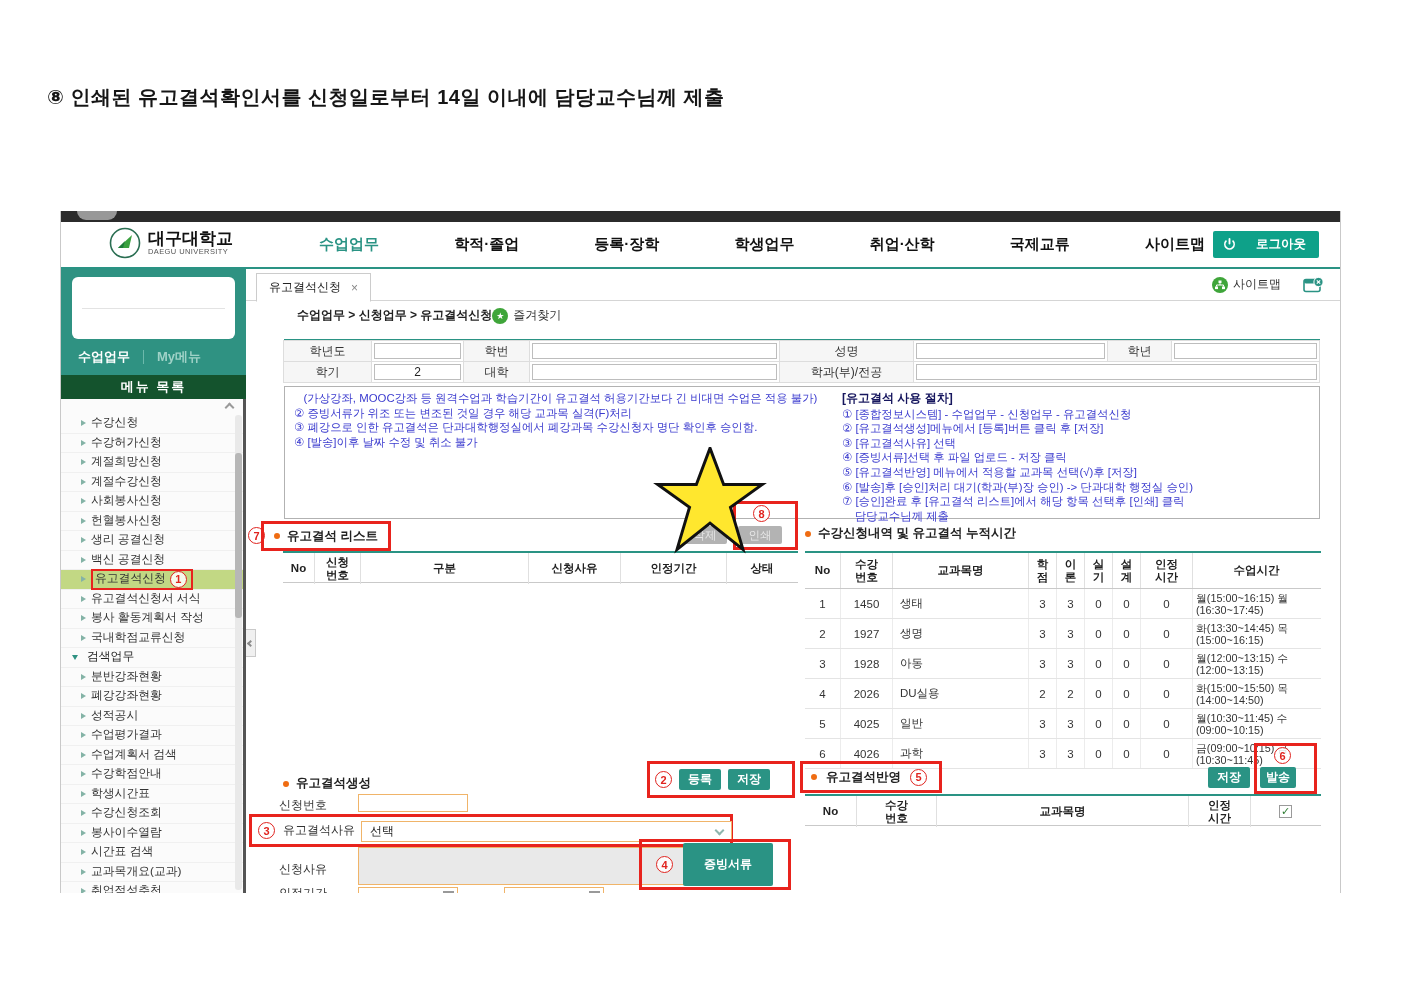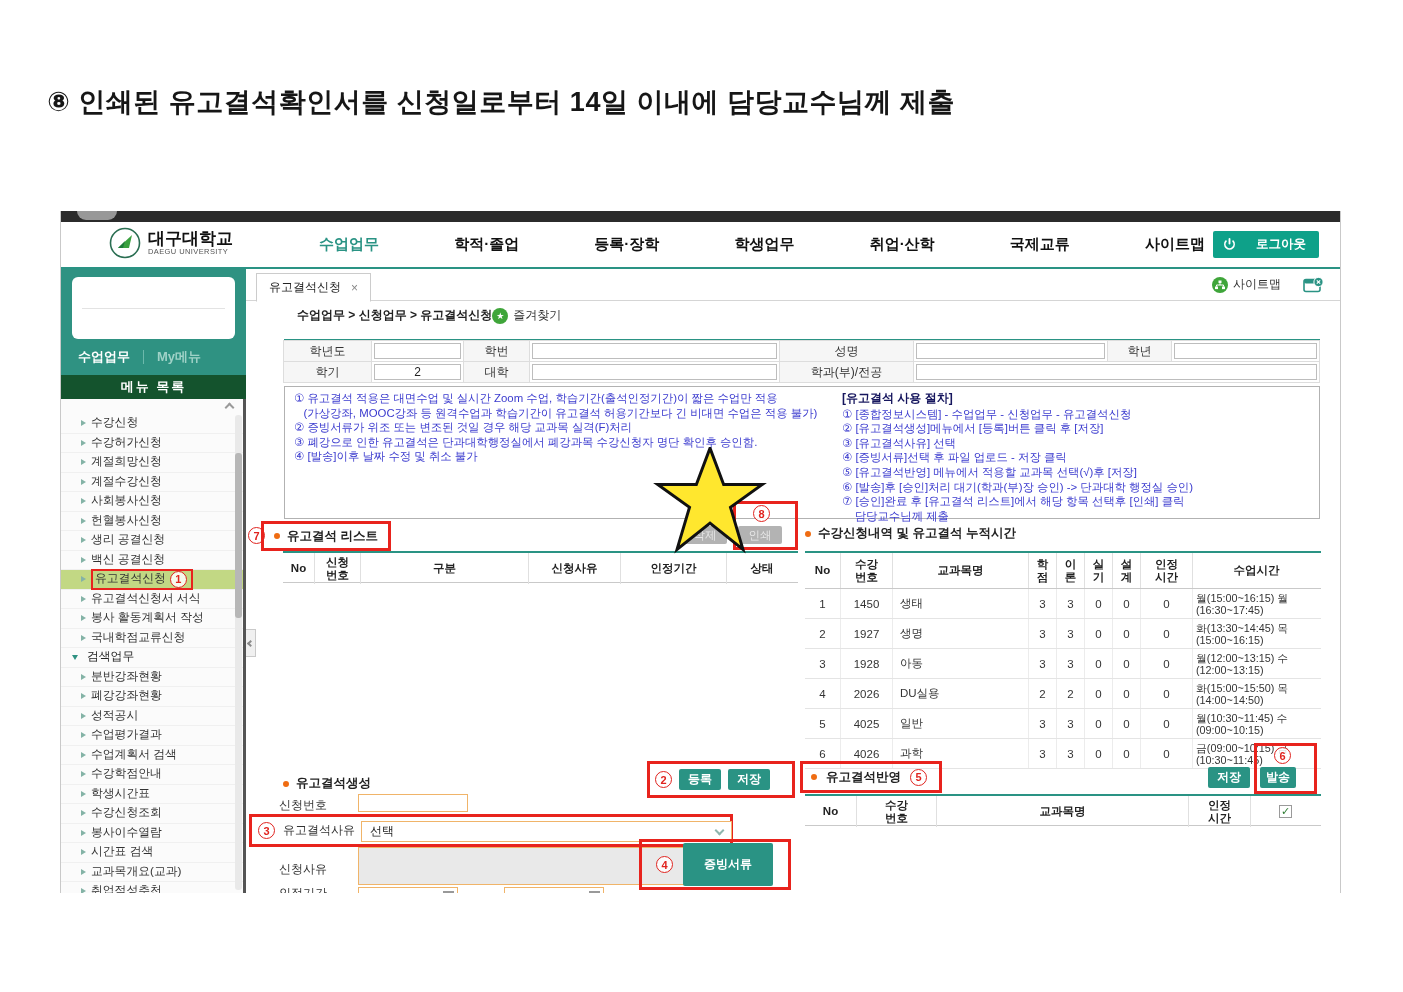--- a/index.html
+++ b/index.html
@@ -1,18 +1,18 @@
 <!DOCTYPE html>
 <html><head>
 <meta charset="utf-8">
 <style>
   * { margin:0; padding:0; box-sizing:border-box; }
   body { background:#fff; font-family:"Liberation Sans","DejaVu Sans",sans-serif; }
   .page { position:relative; width:1403px; height:992px; background:#fff; overflow:hidden; }
-  .page-title { position:absolute; left:47px; top:84px; font-size:27px; font-weight:bold; color:#161616; letter-spacing:0.5px; }
+  .page-title { position:absolute; left:47px; top:84px; font-size:20px; font-weight:bold; color:#161616; letter-spacing:0.5px; }
 
   .window { position:absolute; left:60px; top:211px; width:1281px; height:682px; background:#fff; border:1px solid #c9c9c9; border-top:none; }
   .topbar { height:11px; background:#2b2b2b; position:relative; }
   .topbar-blob { position:absolute; left:16px; top:0; width:40px; height:9px; background:#989898; border-radius:0 0 9px 9px; }
 
   .appheader { height:45px; position:relative; background:#fff; }
   .logo { position:absolute; left:48px; top:5px; display:flex; align-items:center; gap:7px; }
   .logo-text-main { font-size:17px; font-weight:bold; color:#111; line-height:17px; }
   .logo-text-sub { font-size:7.5px; color:#555; letter-spacing:0.4px; }
   .nav { position:absolute; left:258px; right:135px; top:0; height:45px; display:flex; justify-content:space-between; align-items:center; font-size:15px; font-weight:bold; color:#111; }
@@ -357,21 +357,20 @@
             </div>
           <div class="if-label">학과(부)/전공</div>
           <div class="if-field span3">
               <div class="if-input"></div>
             </div>
         </div>
 
         <div class="noticebox">
           <div class="notice-col left">
             <div id="notice-left-lines">
-                <div class="notice-line">① 유고결석 적용은 대면수업 및 실시간 Zoom 수업, 학습기간(출석인정기간)이 짧은 수업만 적용</div>
                 <div class="notice-line">   (가상강좌, MOOC강좌 등 원격수업과 학습기간이 유고결석 허용기간보다 긴 비대면 수업은 적용 불가)</div>
                 <div class="notice-line">② 증빙서류가 위조 또는 변조된 것일 경우 해당 교과목 실격(F)처리</div>
                 <div class="notice-line">③ 폐강으로 인한 유고결석은 단과대학행정실에서 폐강과목 수강신청자 명단 확인후 승인함.</div>
                 <div class="notice-line">④ [발송]이후 날짜 수정 및 취소 불가</div>
               </div>
           </div>
           <div class="notice-col right">
             <div class="notice-title">[유고결석 사용 절차]</div>
             <div id="notice-right-lines">
                 <div class="notice-line">① [종합정보시스템] - 수업업무 - 신청업무 - 유고결석신청</div>

